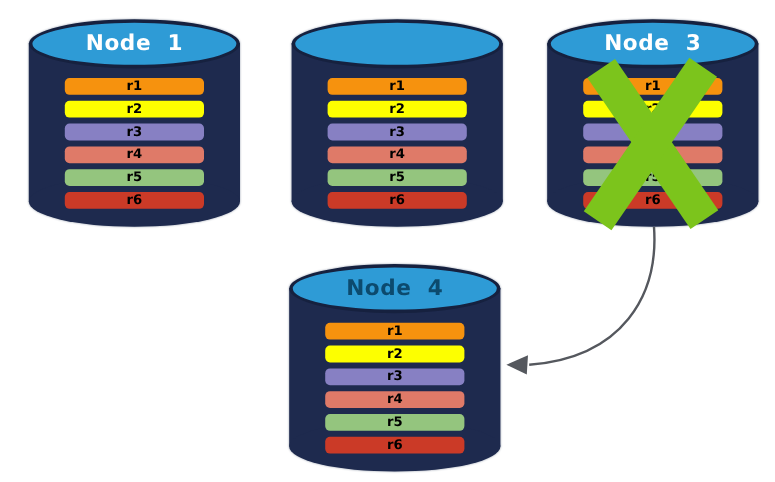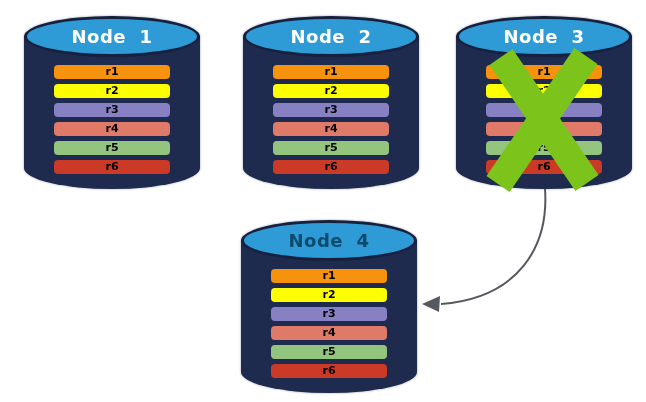--- a/index.html
+++ b/index.html
@@ -54,21 +54,20 @@
         <div class="bar" style="background-color: rgb(203, 58, 39);">r6</div>
       </div>
     </div>
   </div>
 
   <div class="node" style="left:243px; top:16px;">
     <div class="cyl">
       <div class="cyl-body" style="background-color: rgb(30, 42, 78);"></div>
       <div class="cyl-bottom" style="background-color: rgb(30, 42, 78);"></div>
       <div class="cyl-top" style="background-color: rgb(46, 155, 214);"></div>
-      <div class="node-title" style="color: rgb(255, 255, 255);">Node  2</div>
       <div class="bars">
         <div class="bar" style="background-color: rgb(246, 146, 14);">r1</div>
         <div class="bar" style="background-color: rgb(253, 255, 0);">r2</div>
         <div class="bar" style="background-color: rgb(135, 128, 195);">r3</div>
         <div class="bar" style="background-color: rgb(223, 122, 104);">r4</div>
         <div class="bar" style="background-color: rgb(148, 197, 126);">r5</div>
         <div class="bar" style="background-color: rgb(203, 58, 39);">r6</div>
       </div>
     </div>
   </div>

